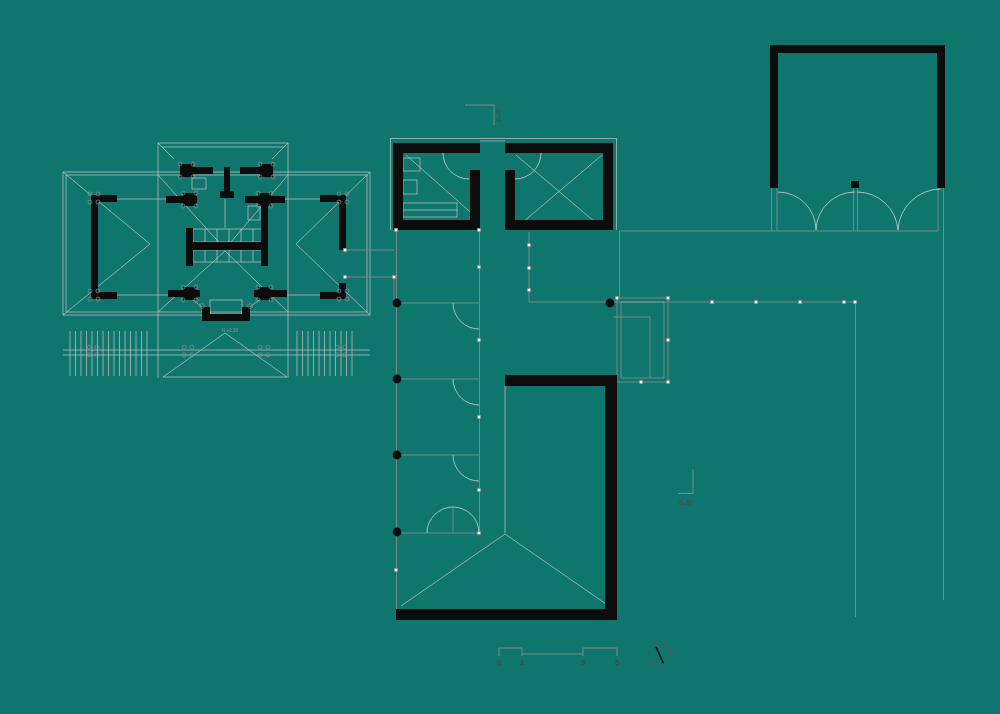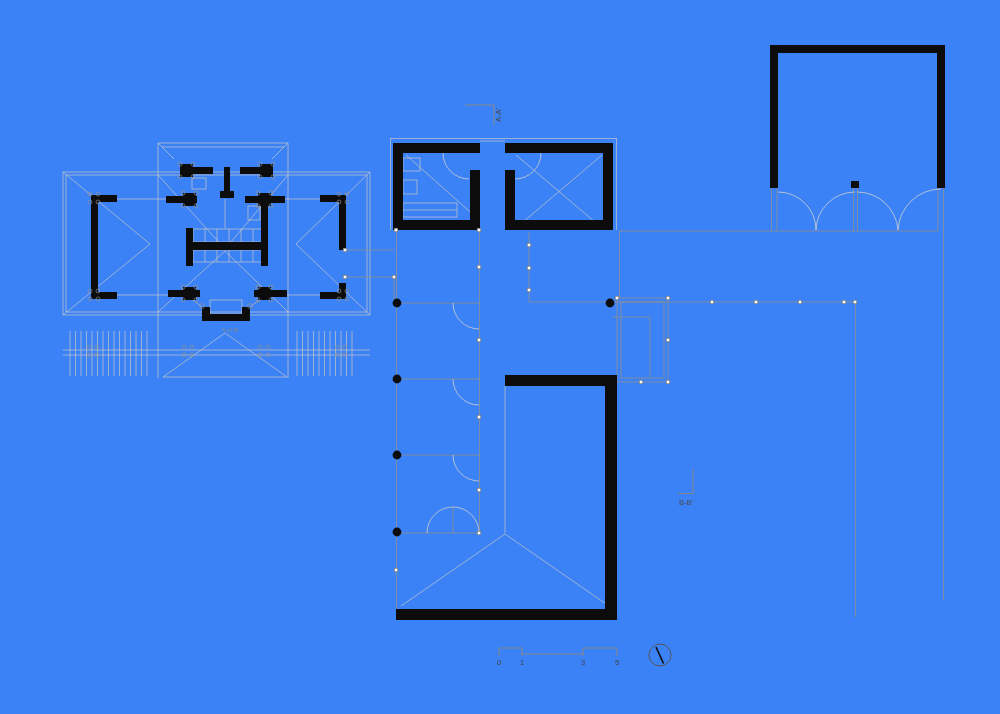--- a/index.html
+++ b/index.html
@@ -1,16 +1,16 @@
 <!DOCTYPE html>
 <html><head>
 <meta charset="utf-8">
 <style>
   html,body{margin:0;padding:0;background:#fff;}
-  #sheet{width:1000px;height:714px;position:relative;background:#3b82f6;overflow:hidden;}
+  #sheet{width:1000px;height:714px;position:relative;background:#0f766e;overflow:hidden;}
   svg{display:block;}
   .wall{fill:#0c0c0c;stroke:none;}
   .dot{fill:#0c0c0c;stroke:none;}
   .thin{stroke:#c7c7c7;stroke-width:0.7;fill:none;}
   .med{stroke:#8f8f8f;stroke-width:0.8;fill:none;}
   .mk{stroke:#868686;stroke-width:1;fill:none;}
   .arc{stroke:#cfcfcf;stroke-width:0.8;fill:none;}
   .sqr{fill:#ffffff;stroke:#7e7e7e;stroke-width:0.7;}
   .circ{fill:none;stroke:#8f8f8f;stroke-width:0.7;}
   .cmp{fill:none;stroke:#555555;stroke-width:1;}

